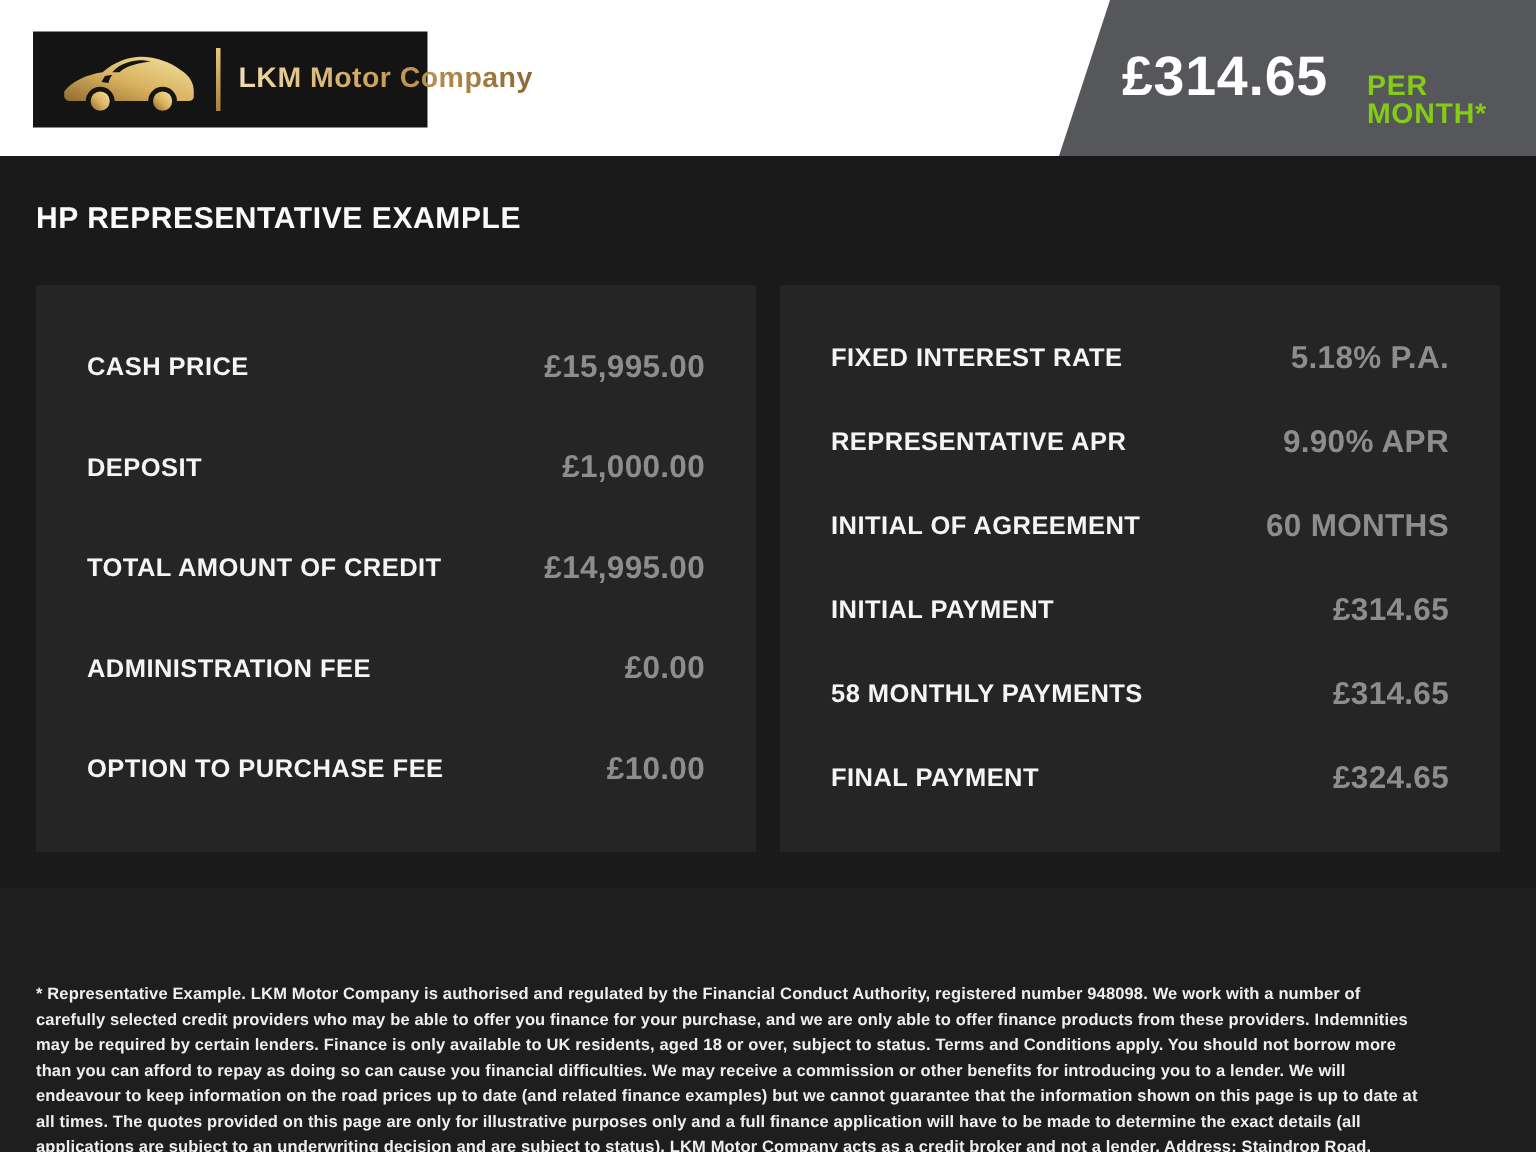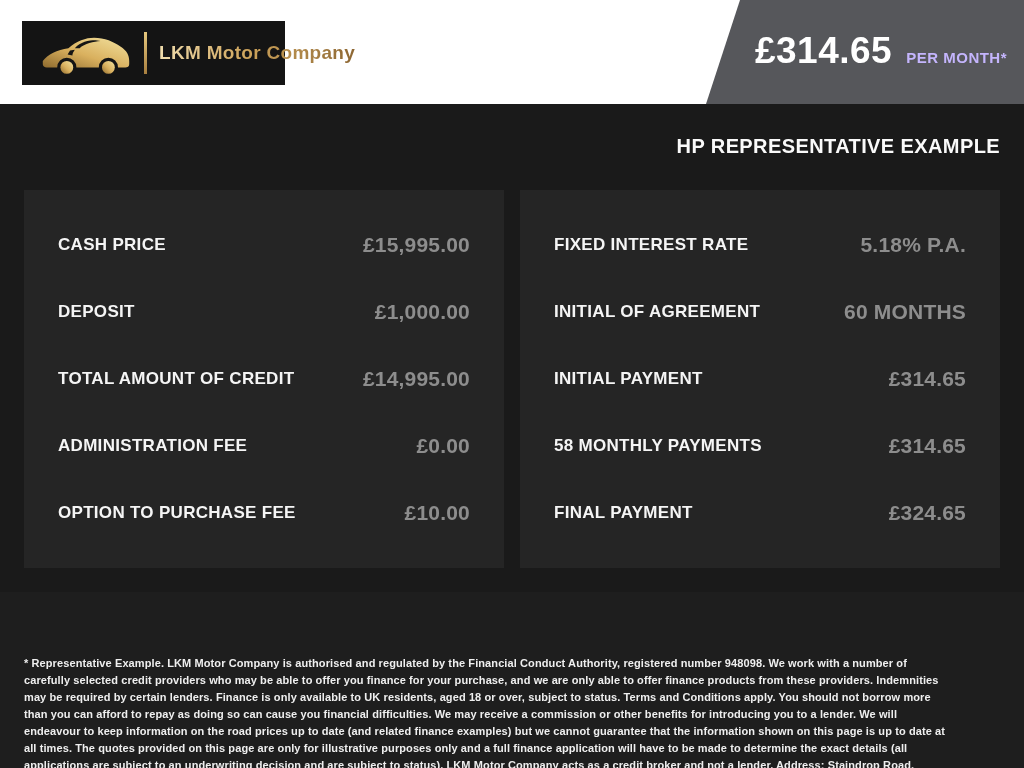--- a/index.html
+++ b/index.html
@@ -58,39 +58,39 @@
     gap: 14px;
   }
   .price-amount {
     color: #ffffff;
     font-size: 37px;
     font-weight: bold;
     letter-spacing: 0.5px;
     line-height: 1;
   }
   .price-period {
-    color: #c4b5fd;
-    font-size: 15px;
+    color: #84cc16;
+    font-size: 19px;
     font-weight: bold;
     letter-spacing: 0.5px;
     line-height: 1;
+    margin-left: 12px;
   }
 
   
   .main {
     height: 488px;
     padding: 31px 24px 0 24px;
   }
   .page-title {
     color: #fafafa;
     font-size: 20px;
     font-weight: bold;
     letter-spacing: 0.4px;
     margin-bottom: 32px;
-    text-align: right;
   }
   .panels {
     display: flex;
     gap: 16px;
   }
   .panel {
     flex: 1 1 0;
     height: 378px;
     background: #252525;
     padding: 21px 34px;
@@ -202,20 +202,24 @@
         <span class="finance-value">£10.00</span>
       </div>
     </section>
 
     <section class="panel">
       <div class="finance-row">
         <span class="finance-label">FIXED INTEREST RATE</span>
         <span class="finance-value">5.18% P.A.</span>
       </div>
       <div class="finance-row">
+        <span class="finance-label">REPRESENTATIVE APR</span>
+        <span class="finance-value">9.90% APR</span>
+      </div>
+      <div class="finance-row">
         <span class="finance-label">INITIAL OF AGREEMENT</span>
         <span class="finance-value">60 MONTHS</span>
       </div>
       <div class="finance-row">
         <span class="finance-label">INITIAL PAYMENT</span>
         <span class="finance-value">£314.65</span>
       </div>
       <div class="finance-row">
         <span class="finance-label">58 MONTHLY PAYMENTS</span>
         <span class="finance-value">£314.65</span>

